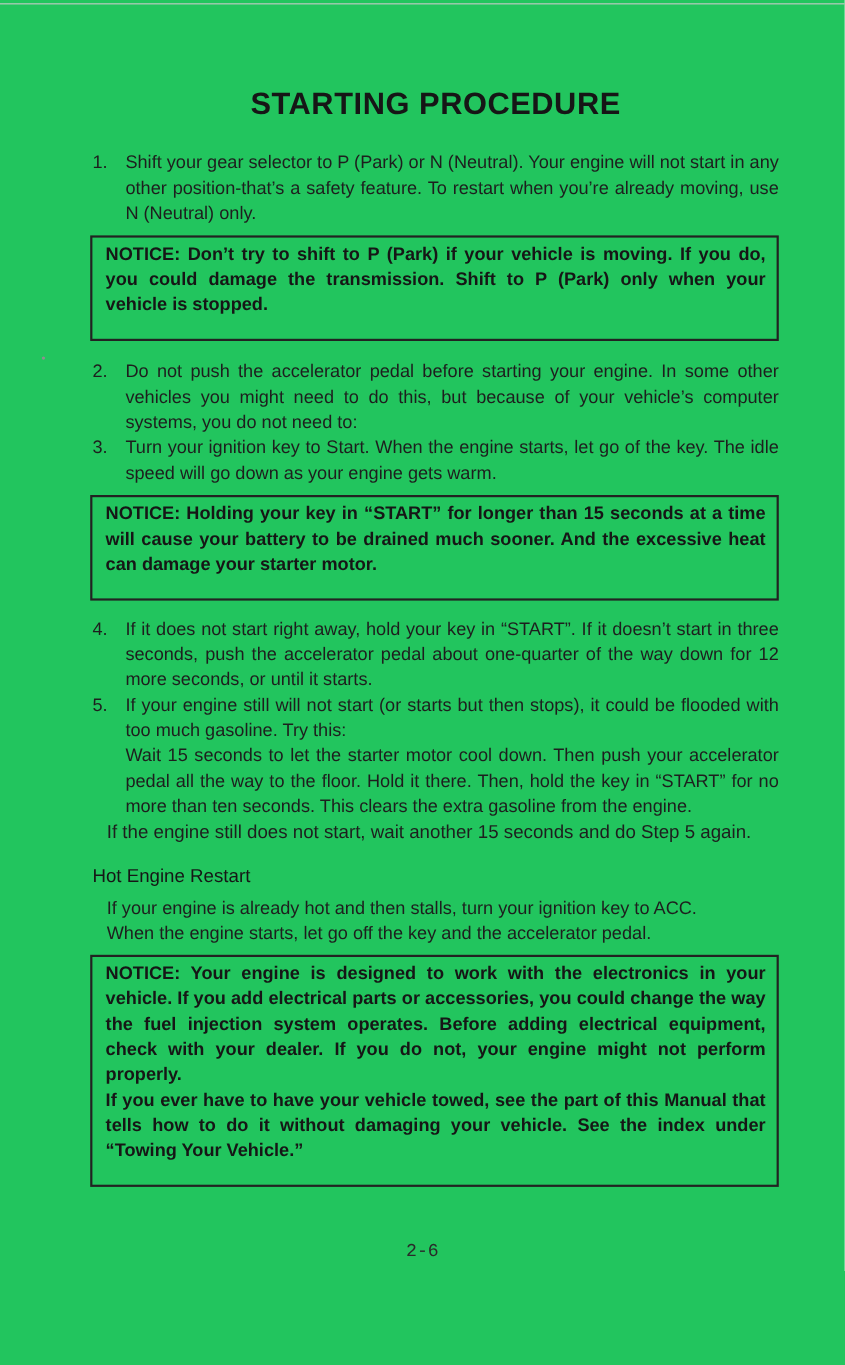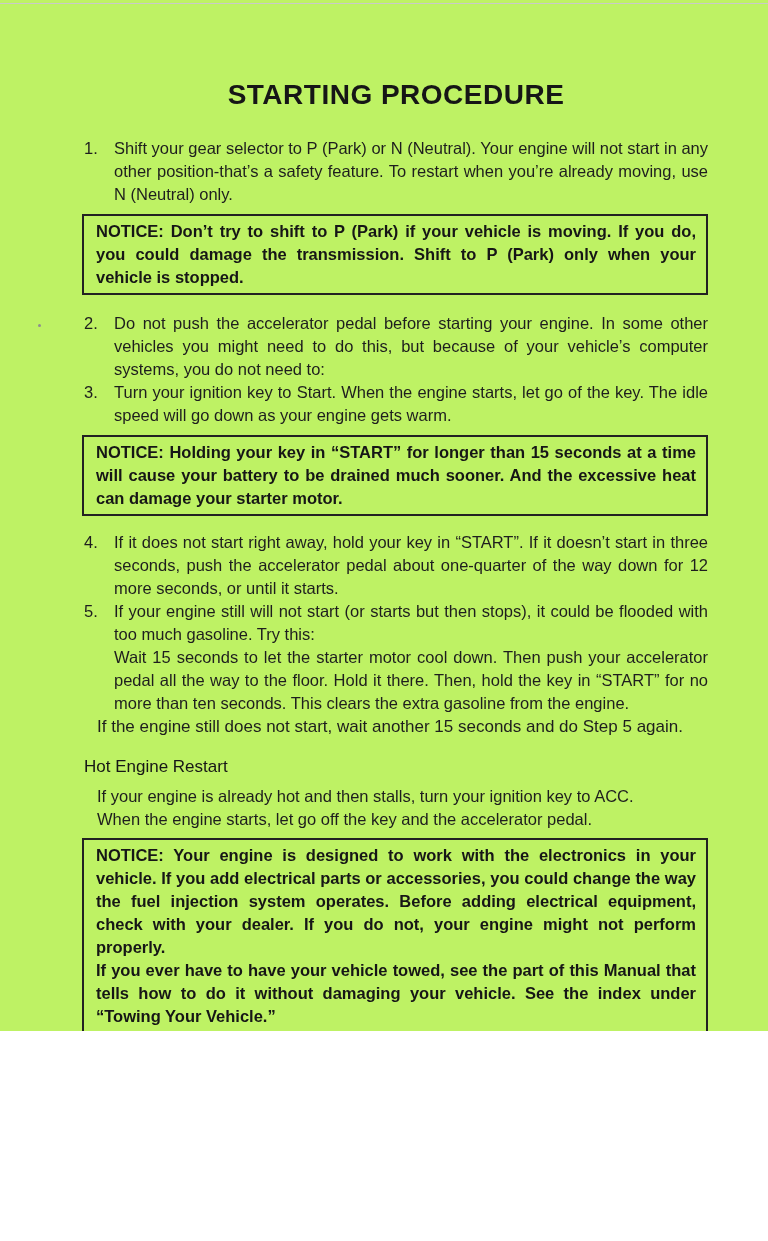--- a/index.html
+++ b/index.html
@@ -3,22 +3,22 @@
 <meta charset="utf-8">
 <style>
   html, body {
     margin: 0;
     padding: 0;
     background: #ffffff;
   }
   .page {
     position: relative;
     width: 768px;
-    height: 1031px;
-    background: #bef264;
+    height: 1241px;
+    background: #22c55e;
     box-sizing: border-box;
     padding: 80px 60px 0 84px;
     font-family: "Liberation Sans", "DejaVu Sans", sans-serif;
     color: #1e1e1e;
     overflow: hidden;
   }
   .scan-top-line {
     position: absolute;
     top: 3px;
     left: 0;
@@ -57,21 +57,21 @@
     flex: 1;
     text-align: justify;
   }
   .step .txt p { margin: 0; text-align: justify; }
   .gap-sm { height: 8px; }
   .gap-md { height: 15px; }
   .gap-lg { height: 17px; }
   .notice {
     border: 2px solid #222222;
     margin-left: -2px;
-    padding: 4px 10px 4px 12px;
+    padding: 4px 10px 19px 12px;
     font-weight: 700;
     font-size: 16.5px;
     line-height: 23px;
     text-align: justify;
     color: #161616;
   }
   .notice p { margin: 0; text-align: justify; }
   .closing {
     margin: 0;
     font-size: 17px;

